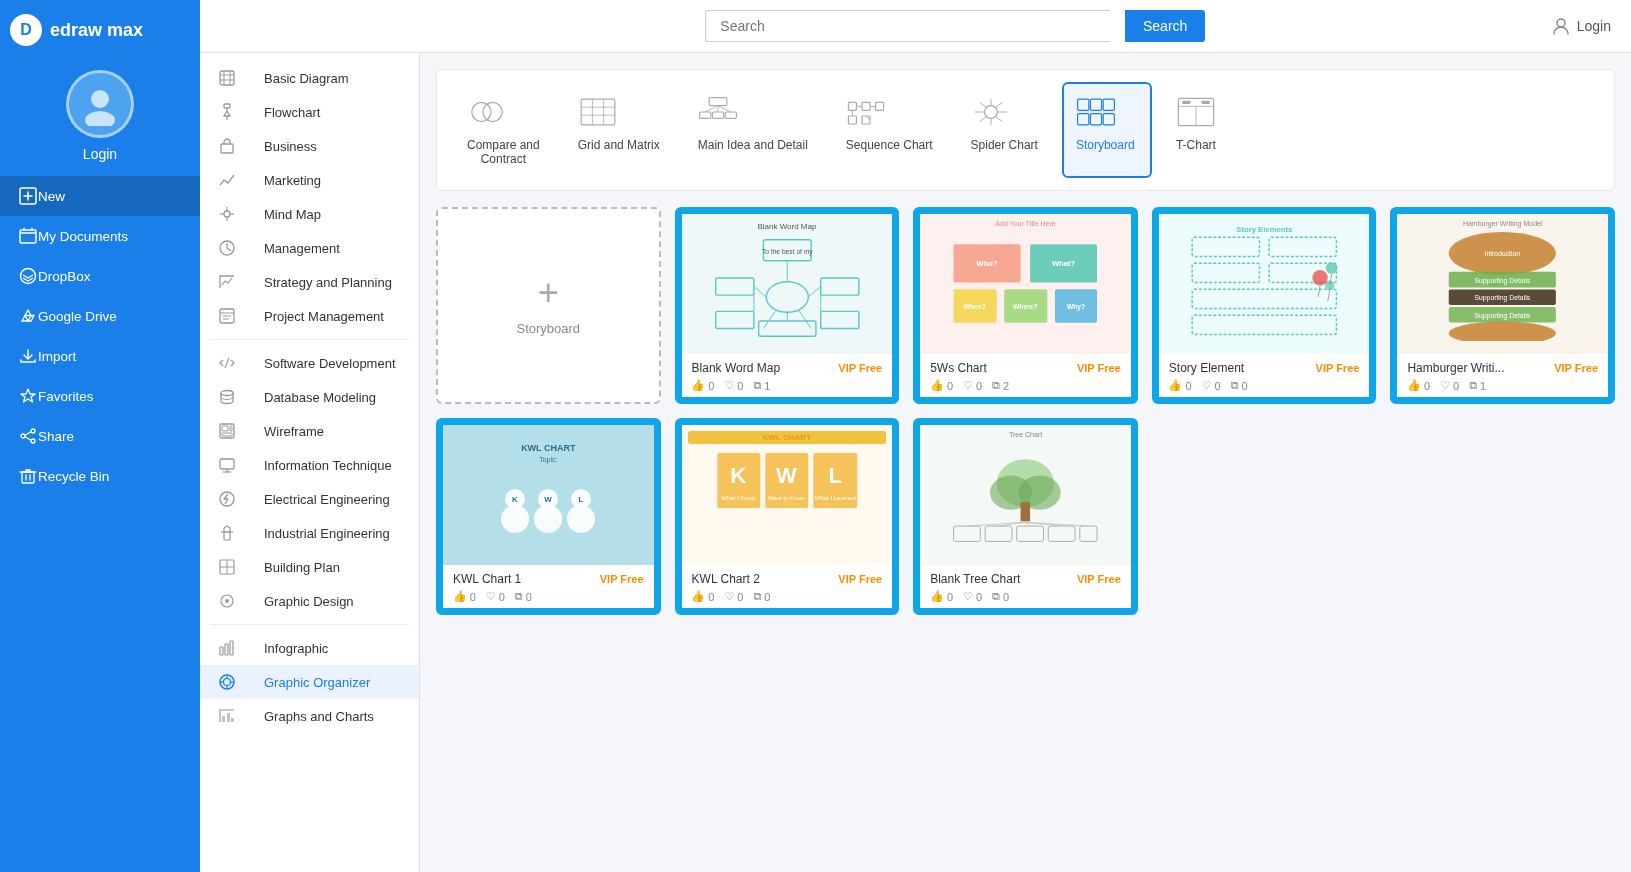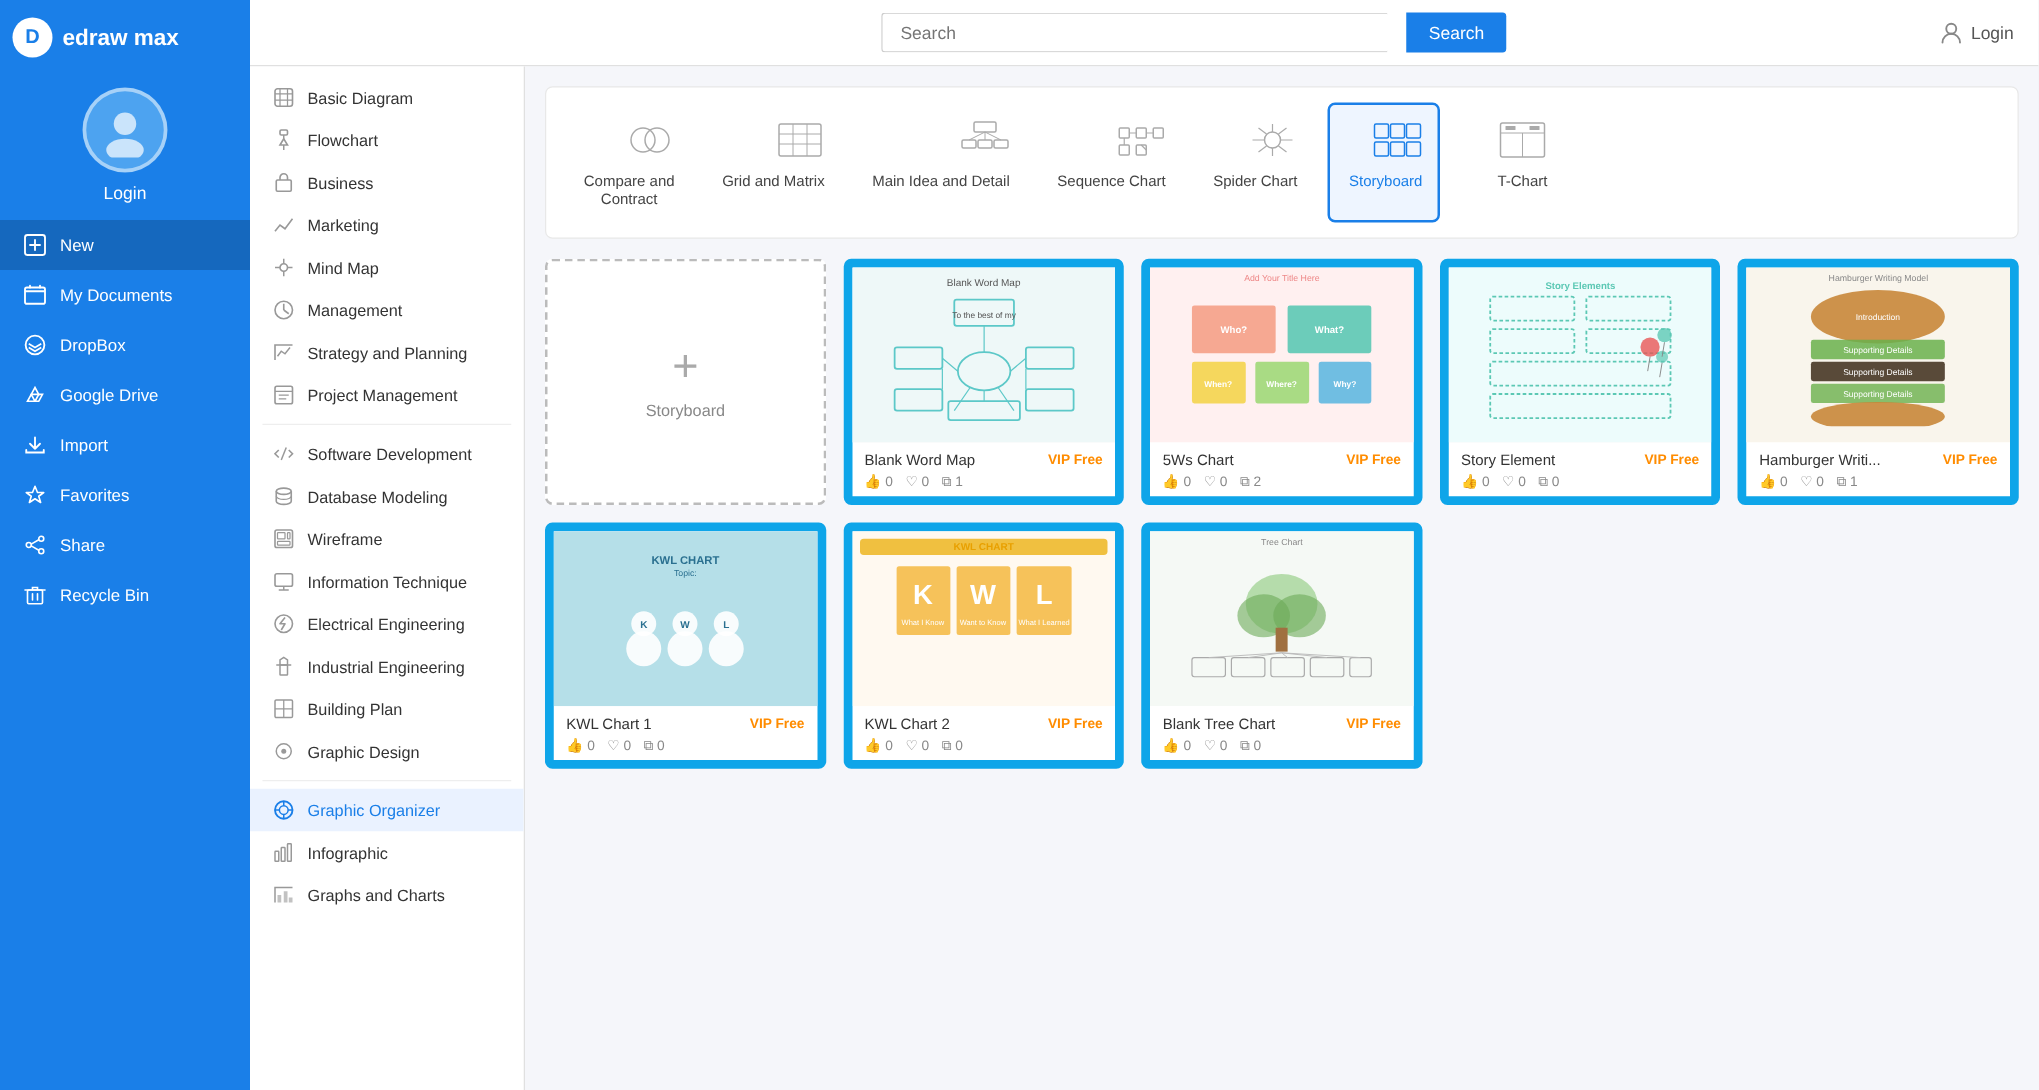--- a/index.html
+++ b/index.html
@@ -44,21 +44,21 @@
       display: flex; align-items: center; justify-content: center;
     }
     .avatar-circle svg { width: 44px; height: 44px; }
     .avatar-label {
       color: white; font-size: 14px; margin-top: 8px; font-weight: 500;
     }
     .sidebar-nav {
       width: 100%; padding: 0;
     }
     .sidebar-item {
-      display: flex; align-items: center; gap: 10px;
+      display: flex; align-items: center; 
       padding: 10px 18px;
       color: white; font-size: 13.5px;
       cursor: pointer; width: 100%;
       border-radius: 0;
       transition: background 0.15s;
     }
     .sidebar-item.active { background: rgba(0,0,0,0.18); }
     .sidebar-item-icon { width: 20px; height: 20px; flex-shrink: 0; display: flex; align-items: center; justify-content: center; }
 
     
@@ -107,21 +107,21 @@
     
     .cat-sidebar {
       width: 220px;
       background: white;
       border-right: 1px solid #e0e0e0;
       overflow-y: auto;
       flex-shrink: 0;
       padding: 8px 0;
     }
     .cat-item {
-      display: flex; align-items: center; gap: 10px;
+      display: flex; align-items: center; gap: 28px;
       padding: 8px 18px;
       font-size: 13px; color: #333; cursor: pointer;
     }
     .cat-item.active { color: #1a7fe8; background: #eaf2ff; }
     .cat-item-icon { width: 18px; height: 18px; flex-shrink: 0; display: flex; align-items: center; justify-content: center; }
     .cat-divider { height: 1px; background: #eee; margin: 6px 10px; }
 
     
     .template-area {
       flex: 1;
@@ -135,21 +135,21 @@
       display: flex;
       gap: 10px;
       background: white;
       border-radius: 6px;
       padding: 12px 16px;
       margin-bottom: 16px;
       flex-wrap: wrap;
       border: 1px solid #e8e8e8;
     }
     .template-type-item {
-      display: flex; flex-direction: column; align-items: flex-end;
+      display: flex; flex-direction: column; align-items: flex-start;
       padding: 10px 12px; border-radius: 6px; cursor: pointer;
       min-width: 90px;
       font-size: 12px; color: #444; text-align: center;
       border: 2px solid transparent;
       gap: 8px;
     }
     .template-type-item.selected { border-color: #1a7fe8; background: #eef5ff; color: #1a7fe8; }
     .type-icon-svg { width: 40px; height: 36px; }
 
     
@@ -478,42 +478,42 @@
         <div class="cat-item">
           <span class="cat-item-icon">
             <svg width="18" height="18" viewBox="0 0 18 18" fill="none">
               <circle cx="9" cy="9" r="6" stroke="#999" stroke-width="1.2"></circle>
               <circle cx="9" cy="9" r="2" fill="#999"></circle>
             </svg>
           </span>
           <span>Graphic Design</span>
         </div>
         <div class="cat-divider"></div>
+        <div class="cat-item">
+          <span class="cat-item-icon">
+            <svg width="18" height="18" viewBox="0 0 18 18" fill="none">
+              <rect x="2" y="8" width="3" height="8" rx="0.5" stroke="#999" stroke-width="1.2"></rect>
+              <rect x="7" y="5" width="3" height="11" rx="0.5" stroke="#999" stroke-width="1.2"></rect>
+              <rect x="12" y="2" width="3" height="14" rx="0.5" stroke="#999" stroke-width="1.2"></rect>
+            </svg>
+          </span>
+          <span>Infographic</span>
+        </div>
         <div class="cat-item active">
           <span class="cat-item-icon">
             <svg width="18" height="18" viewBox="0 0 18 18" fill="none">
               <circle cx="9" cy="9" r="7" stroke="#1a7fe8" stroke-width="1.5"></circle>
               <circle cx="9" cy="9" r="3.5" stroke="#1a7fe8" stroke-width="1.2"></circle>
               <line x1="9" y1="2" x2="9" y2="5.5" stroke="#1a7fe8" stroke-width="1.2"></line>
               <line x1="9" y1="12.5" x2="9" y2="16" stroke="#1a7fe8" stroke-width="1.2"></line>
               <line x1="2" y1="9" x2="5.5" y2="9" stroke="#1a7fe8" stroke-width="1.2"></line>
               <line x1="12.5" y1="9" x2="16" y2="9" stroke="#1a7fe8" stroke-width="1.2"></line>
             </svg>
           </span>
           <span>Graphic Organizer</span>
-        </div>
-        <div class="cat-item">
-          <span class="cat-item-icon">
-            <svg width="18" height="18" viewBox="0 0 18 18" fill="none">
-              <rect x="2" y="8" width="3" height="8" rx="0.5" stroke="#999" stroke-width="1.2"></rect>
-              <rect x="7" y="5" width="3" height="11" rx="0.5" stroke="#999" stroke-width="1.2"></rect>
-              <rect x="12" y="2" width="3" height="14" rx="0.5" stroke="#999" stroke-width="1.2"></rect>
-            </svg>
-          </span>
-          <span>Infographic</span>
         </div>
         <div class="cat-item">
           <span class="cat-item-icon">
             <svg width="18" height="18" viewBox="0 0 18 18" fill="none">
               <polyline points="2,15 2,3 16,3" stroke="#999" stroke-width="1.2"></polyline>
               <rect x="4" y="9" width="3" height="6" fill="#999" opacity="0.6"></rect>
               <rect x="9" y="6" width="3" height="9" fill="#999" opacity="0.6"></rect>
               <rect x="13" y="11" width="3" height="4" fill="#999" opacity="0.6"></rect>
             </svg>
           </span>

